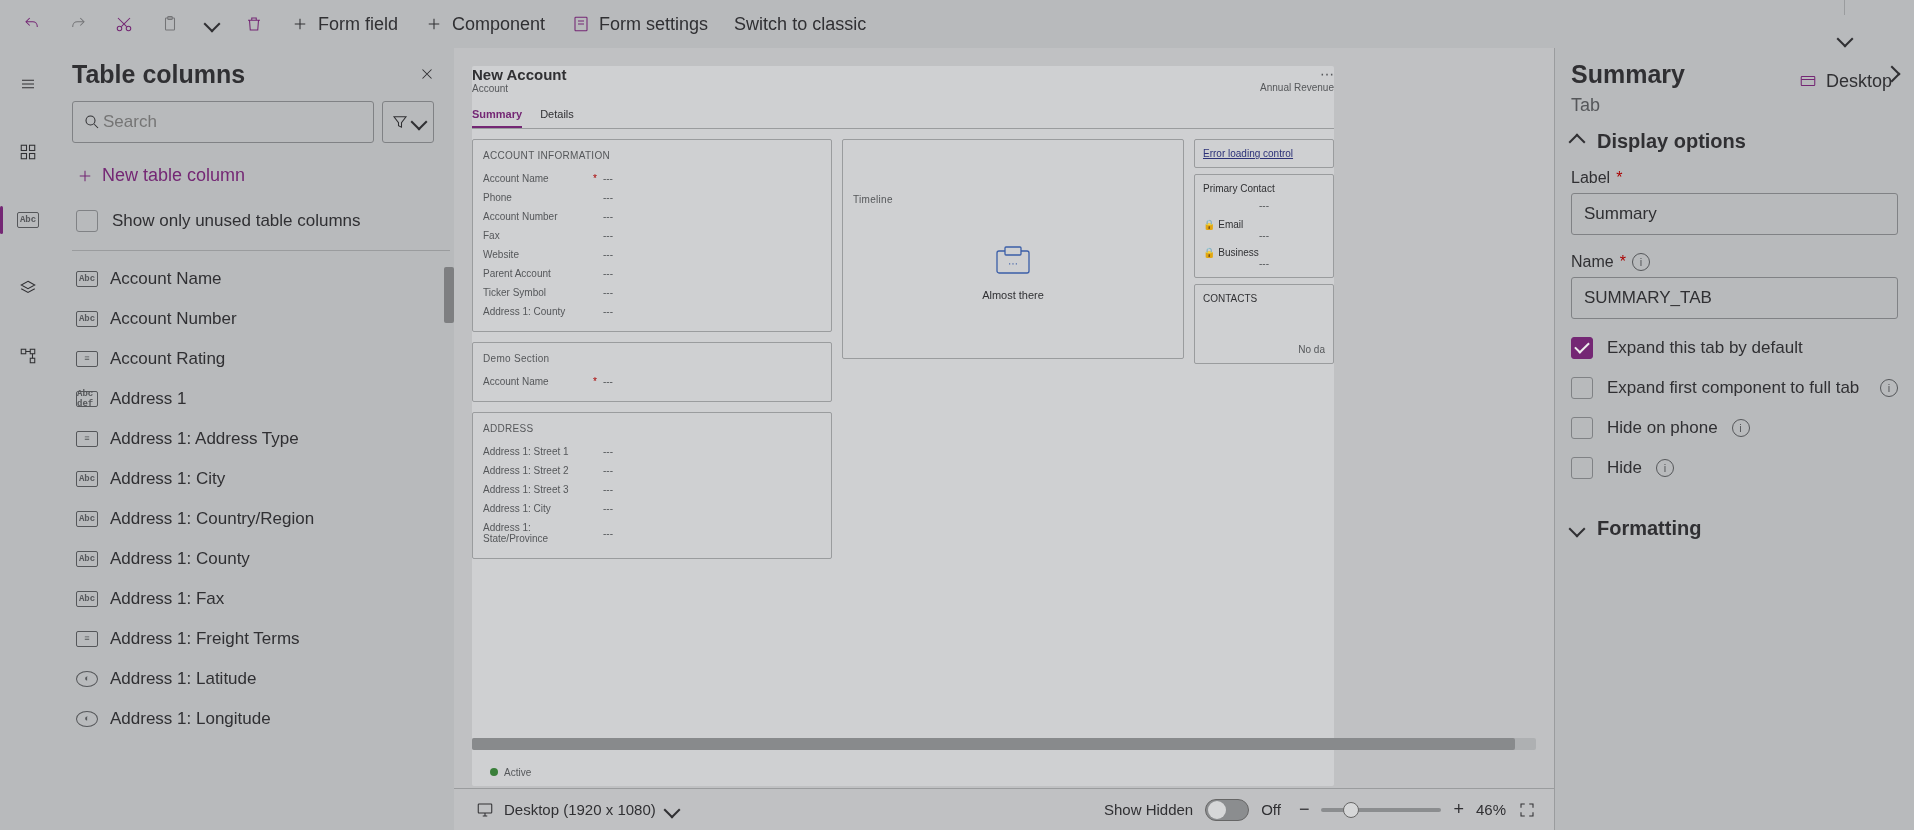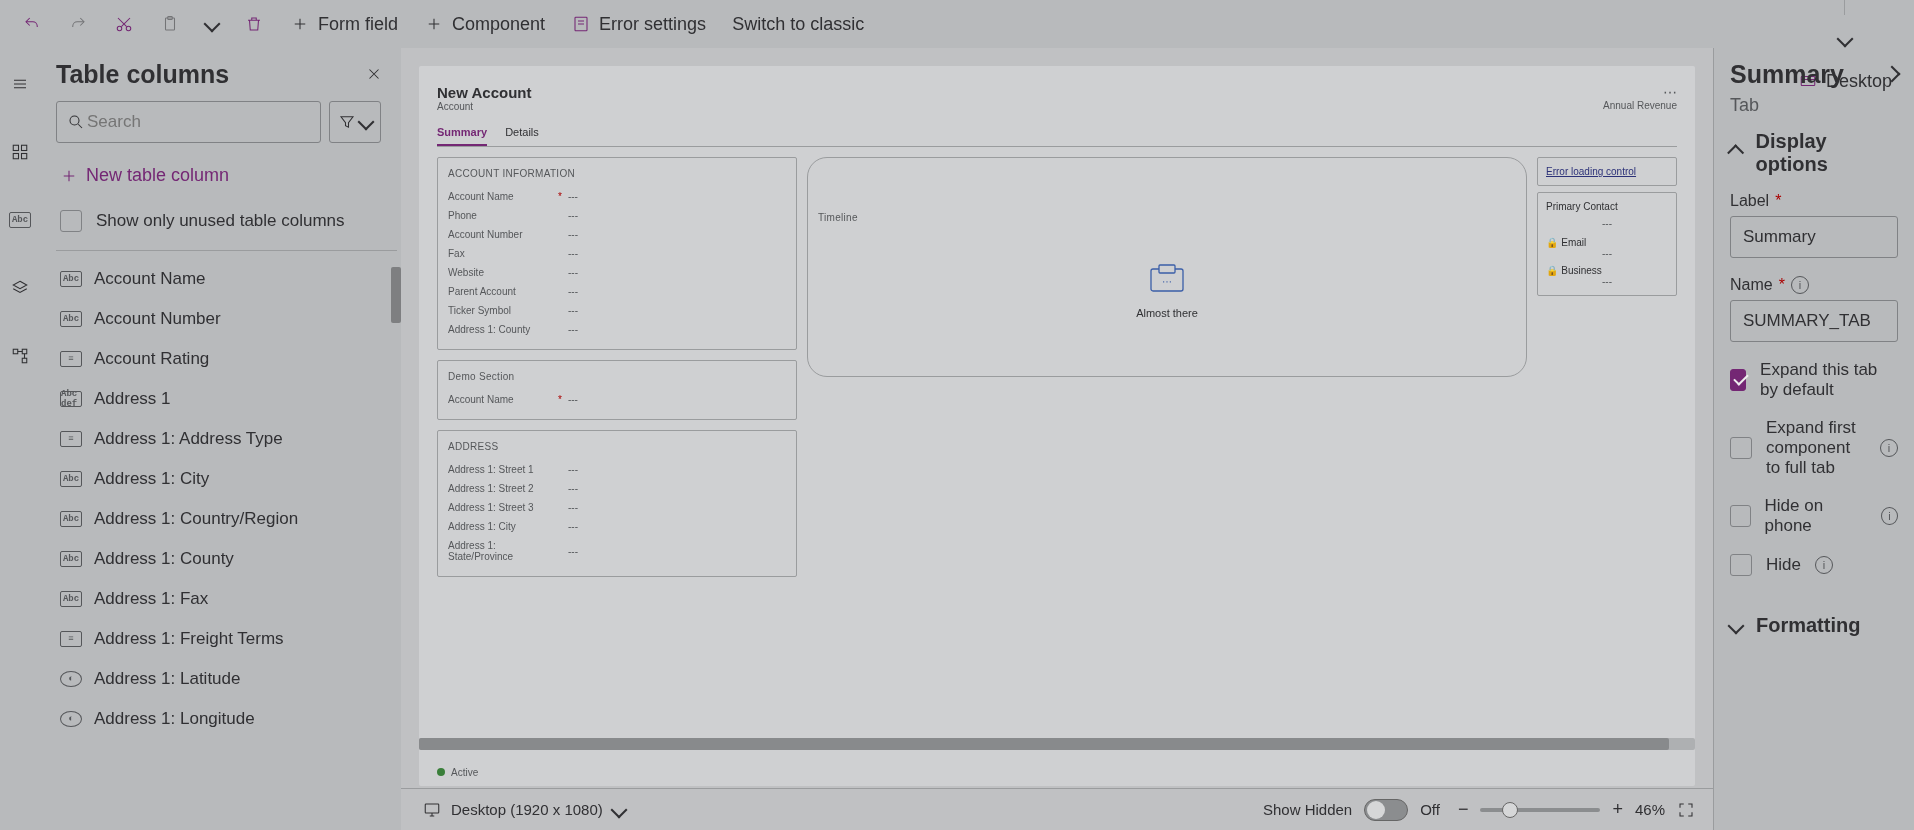--- a/index.html
+++ b/index.html
@@ -51,39 +51,39 @@
 .lp-list{flex:1;overflow-y:auto;margin-top:8px;padding-right:4px;position:relative;}
 .lp-item{display:flex;align-items:center;gap:12px;padding:10px 4px;font-size:17px;cursor:pointer;}
 .col-icon{width:22px;height:16px;border:1px solid var(--muted);border-radius:2px;display:flex;align-items:center;justify-content:center;font-size:9px;font-weight:600;color:var(--muted);font-family:Liberation Mono, monospace;}
 .col-icon.globe{border-radius:50%;}
 
 .lp-scroll-thumb{position:absolute;right:0;top:8px;width:10px;height:56px;background:#7e7f81;border-radius:2px;}
 
 
 .canvas{flex:1;display:flex;flex-direction:column;background:var(--canvas-bg);border-left:none;}
 .canvas-area{flex:1;position:relative;overflow:hidden;padding:18px;}
-.form-preview{background:var(--form-bg);border-radius:2px;width:1276px;height:720px;padding:18px;position:relative;font-size:11px;}
+.form-preview{background:var(--form-bg);border-radius:2px;width:862px;height:720px;position:relative;font-size:11px;}
 .fp-header{display:flex;justify-content:space-between;align-items:flex-start;margin-bottom:14px;}
 .fp-title{font-size:15px;font-weight:600;}
 .fp-sub{font-size:10px;color:var(--muted);}
 .fp-rev{font-size:10px;color:var(--muted);}
 .fp-tabs{display:flex;gap:18px;border-bottom:1px solid var(--border);margin-bottom:10px;font-size:11px;}
 .fp-tab{padding-bottom:6px;cursor:pointer;}
 .fp-tab.active{border-bottom:2px solid var(--accent);color:var(--accent);font-weight:600;}
 .fp-cols{display:flex;gap:10px;}
 .fp-colL{width:360px;display:flex;flex-direction:column;gap:10px;}
 .fp-colM{flex:1;}
 .fp-colR{width:140px;display:flex;flex-direction:column;gap:6px;}
 .fp-card{border:1px solid var(--border);border-radius:2px;padding:10px;background:var(--form-bg);}
 .fp-card-title{font-size:10px;letter-spacing:0.3px;color:var(--muted);margin-bottom:8px;}
 .fp-field{display:flex;align-items:center;padding:4px 0;font-size:10px;}
 .fp-field-label{width:110px;color:var(--muted);}
 .fp-field-req{color:#a00;margin-right:6px;}
 .fp-field-val{color:var(--muted);}
-.fp-timeline{display:flex;flex-direction:column;align-items:center;justify-content:center;height:220px;border-radius:20px;}
+.fp-timeline{display:flex;flex-direction:column;align-items:center;justify-content:center;height:220px;}
 .fp-err{color:var(--link);text-decoration:underline;font-size:10px;}
 .fp-side-small{border:1px solid var(--border);border-radius:2px;padding:8px;font-size:10px;}
 .fp-status{position:absolute;bottom:8px;left:18px;font-size:10px;color:var(--muted);}
 .canvas-hscroll{position:absolute;bottom:38px;left:18px;right:18px;height:12px;background:#aeb0b2;border-radius:2px;}
 .canvas-hscroll::before{content:"";position:absolute;left:0;top:0;width:98%;height:100%;background:#888a8c;border-radius:2px;}
 
 
 .canvas-footer{height:42px;display:flex;align-items:center;padding:0 18px 0 22px;gap:18px;border-top:1px solid var(--border);}
 .cf-drop{display:flex;align-items:center;gap:10px;cursor:pointer;font-size:15px;}
 .cf-spacer{flex:1;}
@@ -180,21 +180,21 @@
         </span>
         <span>Component</span>
       </div>
     <div class="tb-btn">
         <span class="tb-icon">
           <svg class="icon-svg purple" viewBox="0 0 24 24">
             <rect x="4" y="3" width="16" height="18" rx="1"></rect>
             <path d="M8 8h8M8 12h8"></path>
           </svg>
         </span>
-        <span>Error settings</span>
+        <span>Form settings</span>
       </div>
     <div class="tb-btn">
         <span>Switch to classic</span>
       </div>
     <div class="tb-right">
       <div class="tb-btn">
           <span class="tb-icon">
             <svg class="icon-svg purple" viewBox="0 0 24 24">
               <path d="M5 4h11l3 3v13H5z"></path>
               <rect x="8" y="4" width="8" height="5"></rect>
@@ -458,20 +458,24 @@
             <div class="fp-colR">
               <div class="fp-side-small"><span class="fp-err">Error loading control</span></div>
               <div class="fp-side-small">
                 <div style="margin-bottom:6px">Primary Contact</div>
                 <div style="color:var(--muted);text-align:center">---</div>
                 <div style="margin-top:8px">🔒 <span>Email</span></div>
                 <div style="color:var(--muted);text-align:center">---</div>
                 <div style="margin-top:6px">🔒 <span>Business</span></div>
                 <div style="color:var(--muted);text-align:center">---</div>
               </div>
+              <div class="fp-side-small">
+                <div style="margin-bottom:40px">CONTACTS</div>
+                <div style="text-align:right;color:var(--muted)">No da</div>
+              </div>
             </div>
           </div>
           <div class="fp-status"><span style="display:inline-block;width:8px;height:8px;background:#3a7f3a;border-radius:50%;margin-right:6px"></span><span>Active</span></div>
         </div>
         <div class="canvas-hscroll"></div>
       </div>
       <div class="canvas-footer">
         <div class="cf-drop">
           <svg class="icon-svg" viewBox="0 0 24 24">
               <rect x="3" y="4" width="18" height="12" rx="1"></rect>

